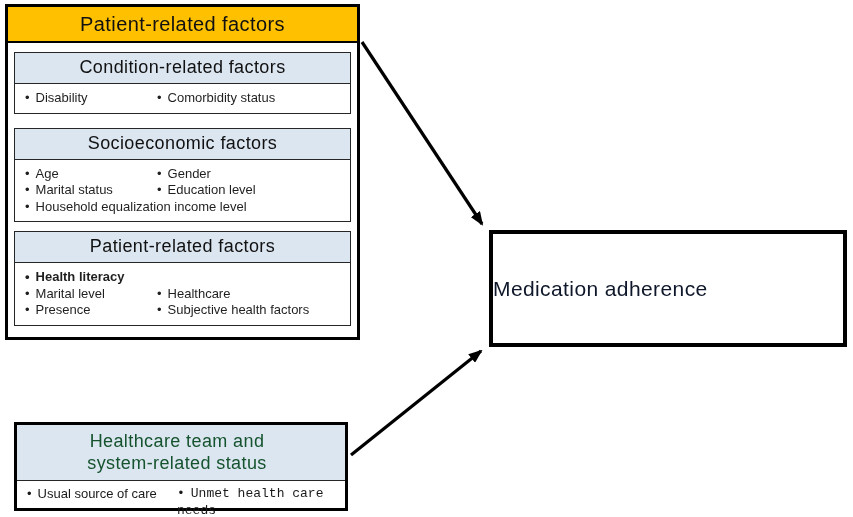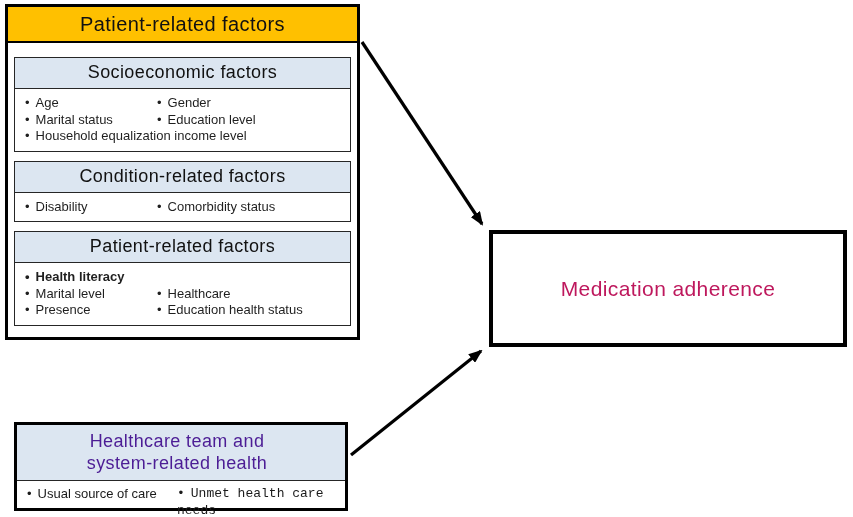--- a/index.html
+++ b/index.html
@@ -38,102 +38,102 @@
   .bold { font-weight:bold;text-align:center; }
 
   
   .hc-box {
     position:absolute; left:14px; top:422px; width:334px; height:89px;
     border:3px solid #000; background:#fff; box-sizing:border-box;
   }
   .hc-header {
     background:#DCE6F1; border-bottom:1.5px solid #262626;
     text-align:center; font-size:18px; letter-spacing:0.4px;
-    line-height:22px; padding:5px 8px 6px 0; color:#4c1d95;
+    line-height:22px; padding:5px 8px 6px 0; color:#14532d;
   }
   .hc-body { display:flex; padding:5px 4px 5px 10px; font-size:13px; line-height:16.5px; }
   .hc-c1 { width:150px; flex:0 0 150px; }
   .hc-c2 { flex:1;font-family:Liberation Mono, monospace; }
 
   
   .outcome-box {
     position:absolute; left:489px; top:230px; width:358px; height:117px;
     border:4px solid #000; background:#fff; box-sizing:border-box;
-    display:flex; align-items:center; justify-content:center;
-    font-size:21px; letter-spacing:0.4px; color:#be185d;
+    display:flex; align-items:center; justify-content:flex-start;
+    font-size:21px; letter-spacing:0.4px; color:#0f172a;
   }
 </style>
 </head>
 <body>
 
 <div class="canvas">
 
   <svg class="arrows" viewBox="0 0 853 517">
     <defs>
       <marker id="ah" markerUnits="userSpaceOnUse" markerWidth="14" markerHeight="11" refX="12" refY="5.5" orient="auto">
         <path d="M0,0 L14,5.5 L0,11 z" fill="#000"></path>
       </marker>
     </defs>
     <line x1="362" y1="42" x2="482" y2="224" stroke="#000" stroke-width="3.2" marker-end="url(#ah)"></line>
     <line x1="351" y1="455" x2="481" y2="351" stroke="#000" stroke-width="3.2" marker-end="url(#ah)"></line>
   </svg>
 
   <div class="outer-box">
     <div class="outer-header">Patient-related factors</div>
 
+    <div class="subbox next">
+      <div class="subheader">Condition-related factors</div>
+      <div class="subbody">
+        <div class="brow">
+          <span class="bullet bcol1">Disability</span>
+          <span class="bullet bcol2">Comorbidity status</span>
+        </div>
+      </div>
+    </div>
+
     <div class="subbox first">
       <div class="subheader">Socioeconomic factors</div>
       <div class="subbody">
         <div class="brow">
           <span class="bullet bcol1">Age</span>
           <span class="bullet bcol2">Gender</span>
         </div>
         <div class="brow">
           <span class="bullet bcol1">Marital status</span>
           <span class="bullet bcol2">Education level</span>
         </div>
         <div class="brow">
           <span class="bullet">Household equalization income level</span>
         </div>
       </div>
     </div>
 
-    <div class="subbox next">
-      <div class="subheader">Condition-related factors</div>
-      <div class="subbody">
-        <div class="brow">
-          <span class="bullet bcol1">Disability</span>
-          <span class="bullet bcol2">Comorbidity status</span>
-        </div>
-      </div>
-    </div>
-
 
     <div class="subbox next">
       <div class="subheader">Patient-related factors</div>
       <div class="subbody">
         <div class="brow">
           <span class="bullet bold">Health literacy</span>
         </div>
         <div class="brow">
           <span class="bullet bcol1">Marital level</span>
           <span class="bullet bcol2">Healthcare</span>
         </div>
         <div class="brow">
           <span class="bullet bcol1">Presence</span>
-          <span class="bullet bcol2">Education health status</span>
+          <span class="bullet bcol2">Subjective health factors</span>
         </div>
       </div>
     </div>
   </div>
 
   <div class="hc-box">
     <div class="hc-header">
       <div>Healthcare team and</div>
-      <div>system-related health</div>
+      <div>system-related status</div>
     </div>
     <div class="hc-body">
       <span class="bullet hc-c1">Usual source of care</span>
       <span class="bullet hc-c2">Unmet health care needs</span>
     </div>
   </div>
 
   <div class="outcome-box">
     <span>Medication adherence</span>
   </div>

